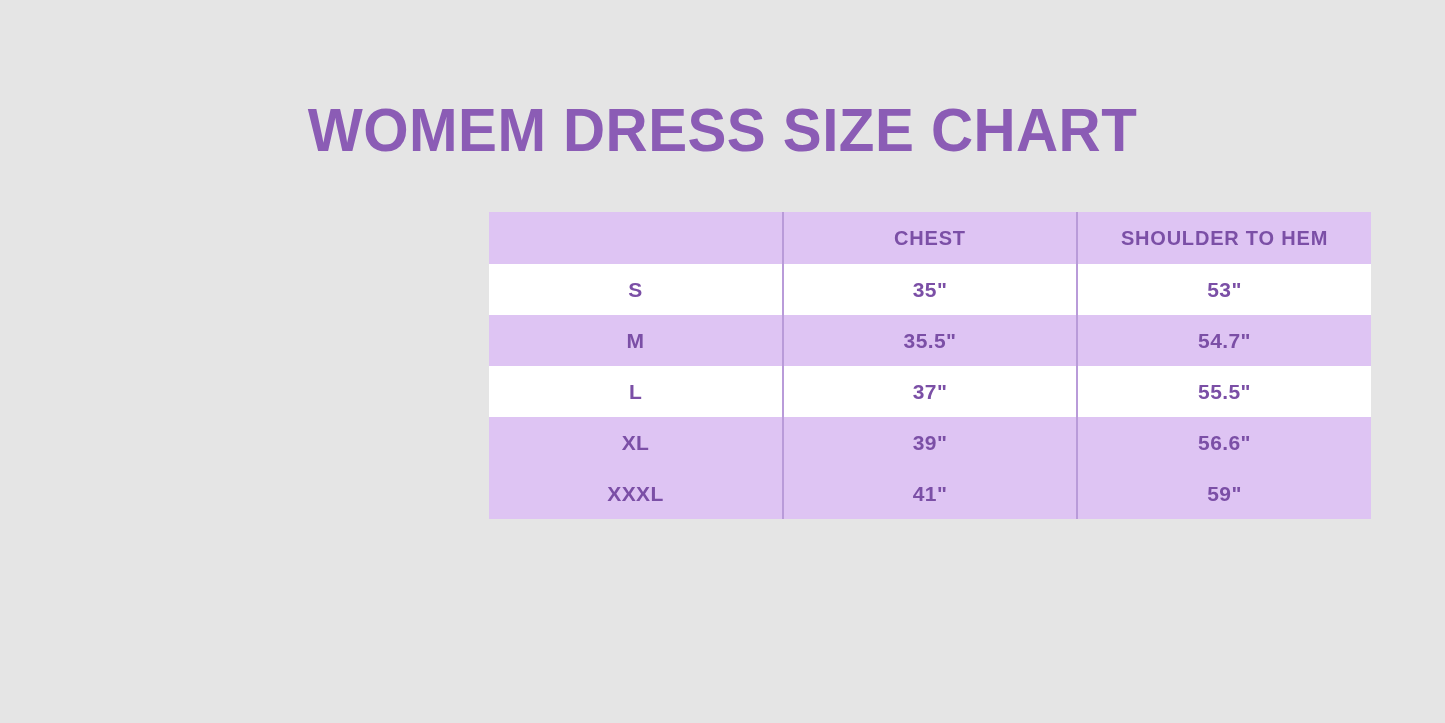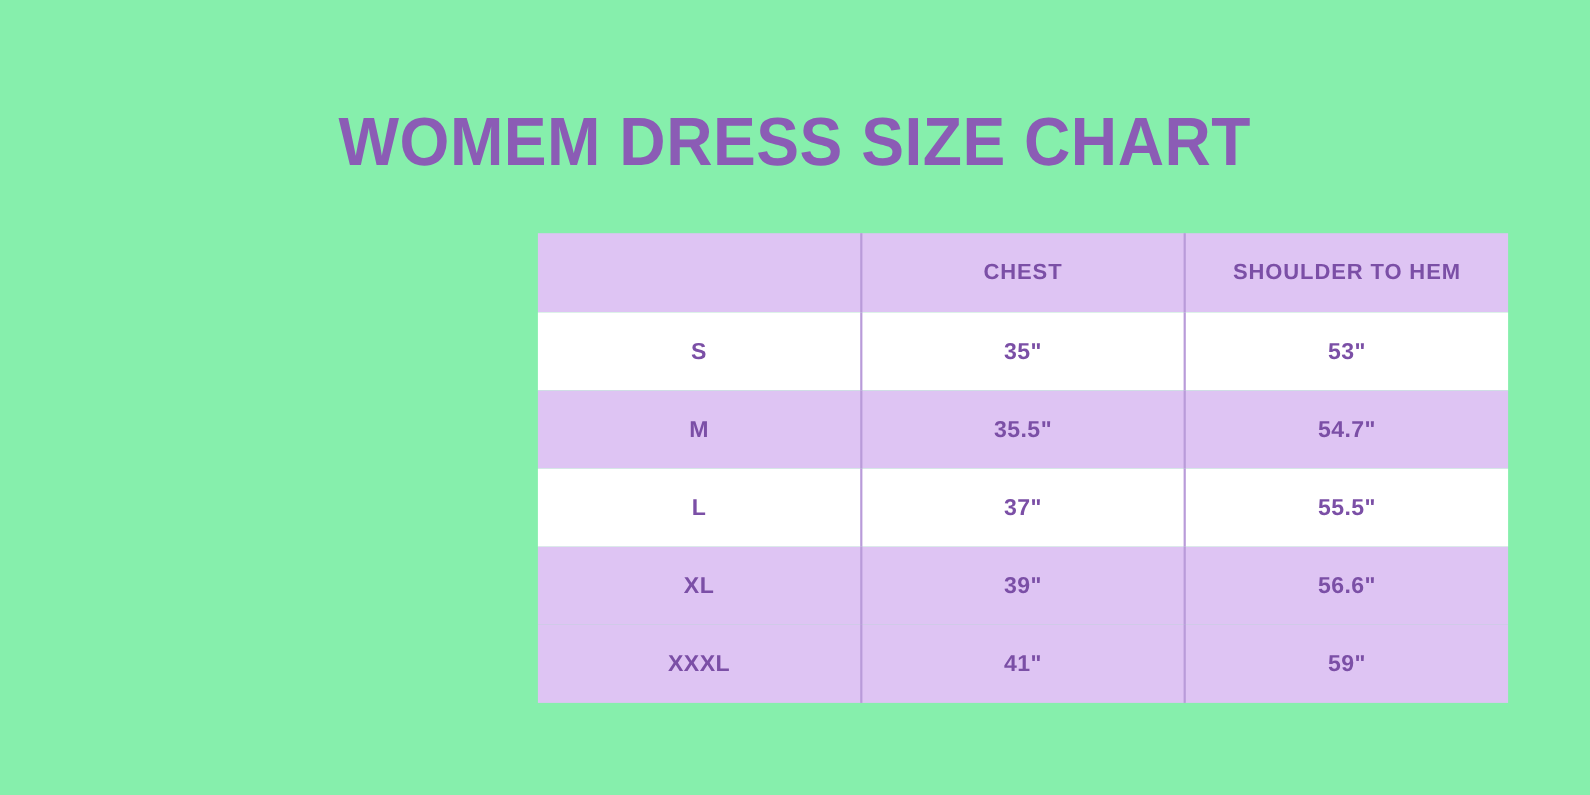--- a/index.html
+++ b/index.html
@@ -12,21 +12,21 @@
     width: 1445px;
     height: 723px;
     position: relative;
     overflow: hidden;
     font-family: "Liberation Sans", "DejaVu Sans", sans-serif;
   }
 
   .page {
     position: absolute;
     inset: 0;
-    background: #86efac;
+    background: #e5e5e5;
   }
 
   
   .chart-title {
     position: absolute;
     left: 0;
     right: 0;
     top: 52px;
     text-align: center;
     font-size: 62px;
@@ -55,21 +55,21 @@
     table-layout: fixed;
   }
 
   table.size-table col.c-size  { width: 294px; }
   table.size-table col.c-chest { width: 294px; }
   table.size-table col.c-hem   { width: 294px; }
 
   table.size-table th,
   table.size-table td {
     height: 51px;
-    padding: 10px;
+    padding: 0;
     text-align: center;
     vertical-align: middle;
     font-size: 21px;
     font-weight: 700;
     letter-spacing: 0.4px;
     color: #7B4FA6;
     font-family: "Liberation Sans Narrow", "Liberation Sans", "DejaVu Sans", sans-serif;
     transform-origin: center;
   }
 

